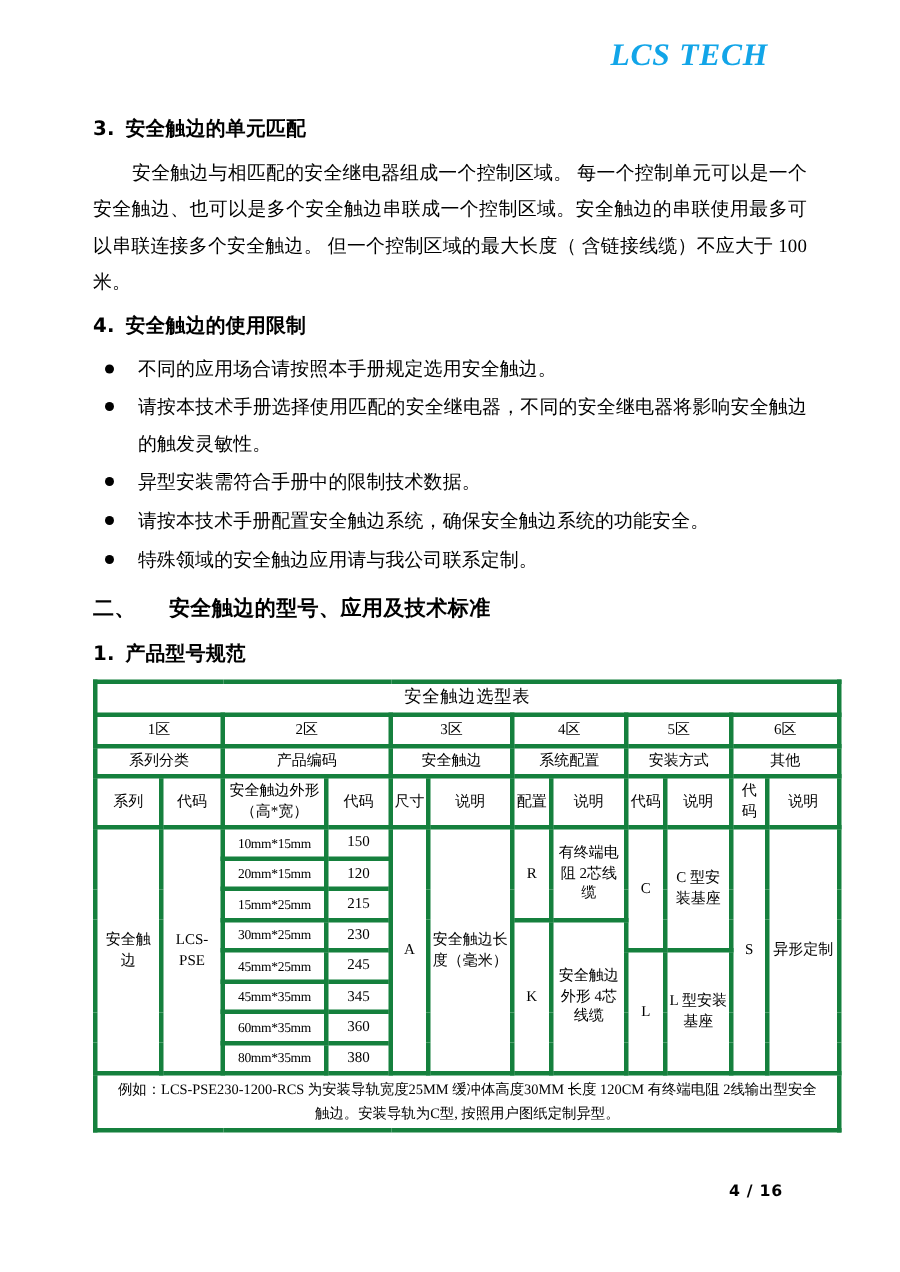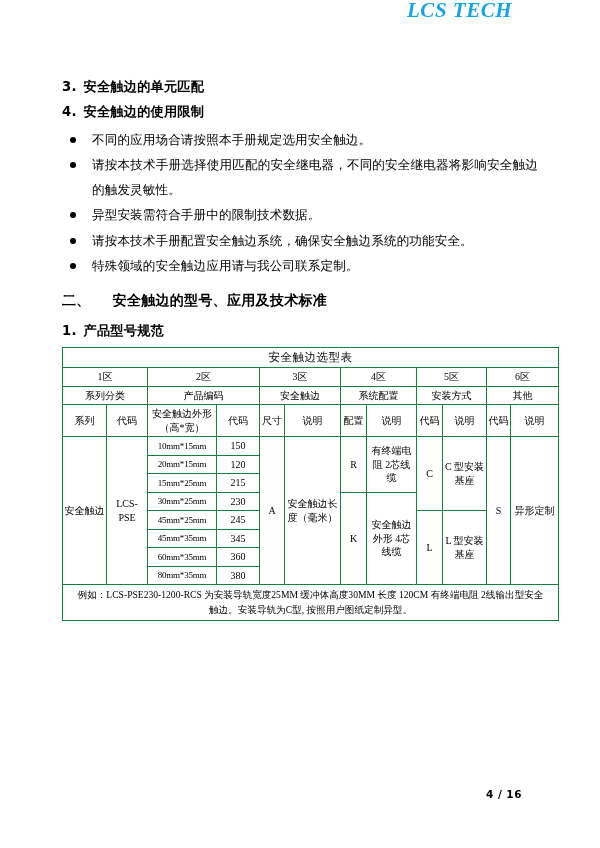--- a/index.html
+++ b/index.html
@@ -20,21 +20,21 @@
     width: 600px;
     height: 848px;
     box-sizing: border-box;
     padding: 0 62px;
   }
 
   
   .logo-row {
     height: 78px;
     display: flex;
-    align-items: flex-start;
+    align-items: center;
     justify-content: flex-end;
     padding-right: 26px;
     box-sizing: border-box;
   }
   .logo {
     font-family: "Liberation Serif", "DejaVu Serif", serif;
     font-weight: bold;
     font-style: italic;
     font-size: 21px;
     letter-spacing: 0.5px;
@@ -105,21 +105,21 @@
   
   .tbl-wrap { margin-top: 4px; }
   table.sel {
     border-collapse: collapse;
     width: 472px;
     table-layout: fixed;
     font-size: 9.6px;
     line-height: 1.35;
   }
   table.sel td {
-    border: 1px solid #15803d;
+    border: 3px solid #15803d;
     text-align: center;
     vertical-align: middle;
     padding: 2px 1px;
     font-family: "Liberation Serif", "DejaVu Serif", serif;
   }
   td.title-cell {
     font-size: 11.5px;
     padding: 4px 2px;
     letter-spacing: 0.5px;
   }
@@ -155,20 +155,21 @@
 <div class="page">
 
   <div class="logo-row">
     <div class="logo">LCS TECH</div>
   </div>
 
   <h3 class="sec">
     <span class="num">3.</span><span>安全触边的单元匹配</span>
   </h3>
 
+  <p class="body">安全触边与相匹配的安全继电器组成一个控制区域。 每一个控制单元可以是一个安全触边、也可以是多个安全触边串联成一个控制区域。安全触边的串联使用最多可以串联连接多个安全触边。 但一个控制区域的最大长度（ 含链接线缆）不应大于 100 米。</p>
 
   <h3 class="sec">
     <span class="num">4.</span><span>安全触边的使用限制</span>
   </h3>
 
   <ul class="bullets">
     <li>不同的应用场合请按照本手册规定选用安全触边。</li>
     <li>请按本技术手册选择使用匹配的安全继电器，不同的安全继电器将影响安全触边的触发灵敏性。</li>
     <li>异型安装需符合手册中的限制技术数据。</li>
     <li>请按本技术手册配置安全触边系统，确保安全触边系统的功能安全。</li>

